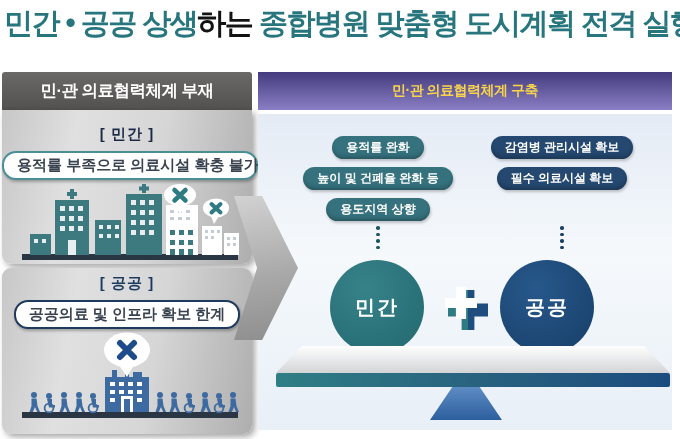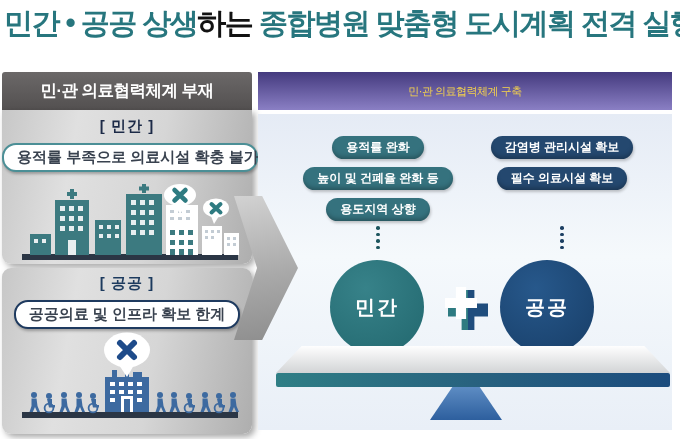--- a/index.html
+++ b/index.html
@@ -25,21 +25,21 @@
     border-radius:3px 3px 0 0;letter-spacing:-0.5px;
   }
   .lp-section{
     position:absolute;left:0;width:250px;
     background:linear-gradient(100deg,#c7c7c7,#e0e0e0 28%,#d6d6d6 60%,#aeaeae);
     box-shadow:3px 3px 6px rgba(0,0,0,.35);
   }
   .lp-private{top:38px;height:154px;border-radius:0 0 9px 9px}
   .lp-public{top:196px;height:166px;border-radius:9px}
   .section-label{text-align:center;font-size:15px;font-weight:800;letter-spacing:1px}
-  .label-private{padding-top:7px;color:#1c2a47}
+  .label-private{padding-top:15px;color:#1c2a47}
   .label-public{padding-top:6px;color:#1c3a5e}
   .lp-pill{
     margin:7px auto 0;width:max-content;max-width:226px;
     padding:3px 13px;background:#fff;border-radius:14px;
     font-size:15px;font-weight:700;color:#39424f;white-space:nowrap;
     box-shadow:1px 2px 3px rgba(0,0,0,.28);
   }
   .pill-teal{border:2px solid #4b8f96}
   .pill-navy{border:2px solid #1e3a5f}
   .illus{position:absolute;left:0;width:250px}
@@ -51,21 +51,21 @@
     position:absolute;left:234px;top:196px;width:64px;height:144px;z-index:6;
     background:linear-gradient(170deg,#d2d2d2,#a9a9a9 55%,#8d8d8d);
     clip-path:polygon(0 0,44% 0,100% 50%,44% 100%,0 100%,36% 50%);
   }
 
   
   .right-panel{position:absolute;left:258px;top:72px;width:414px;height:358px}
   .rp-header{
     position:absolute;top:0;left:0;width:414px;height:38px;
     background:linear-gradient(#443a7e,#8a7fc4);
-    color:#f7d44b;font-size:11px;font-weight:400;
+    color:#f7d44b;font-size:14px;font-weight:700;
     display:flex;align-items:center;justify-content:center;letter-spacing:-0.5px;
   }
   .rp-body{
     position:absolute;top:42px;left:0;width:414px;height:316px;
     background:linear-gradient(180deg,#e5ebf5,#f5f9fc 45%,#e9eff7);
   }
   .benefit-col{
     position:absolute;top:22px;width:170px;
     display:flex;flex-direction:column;align-items:center;gap:8px;
   }

